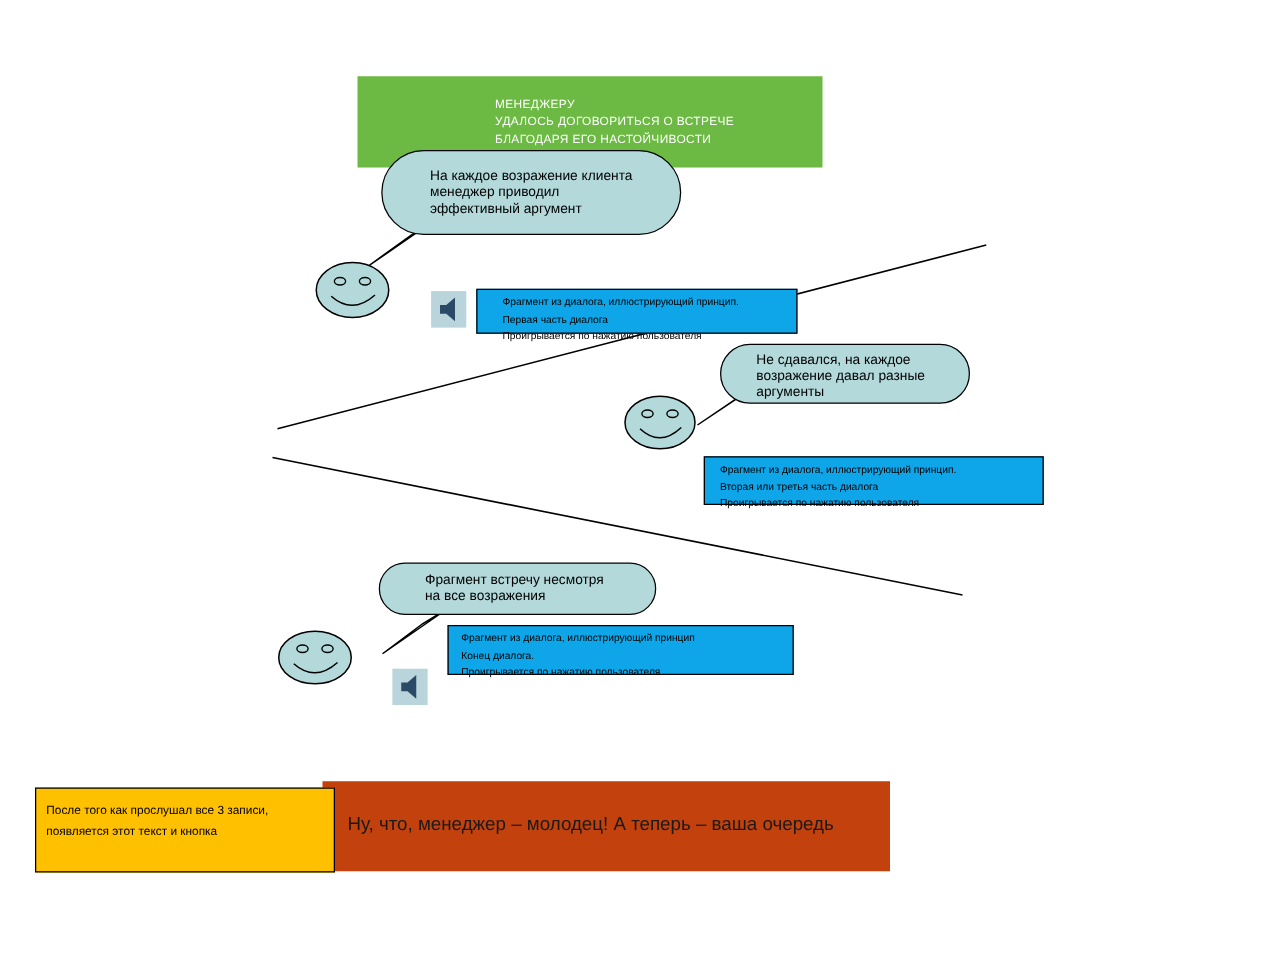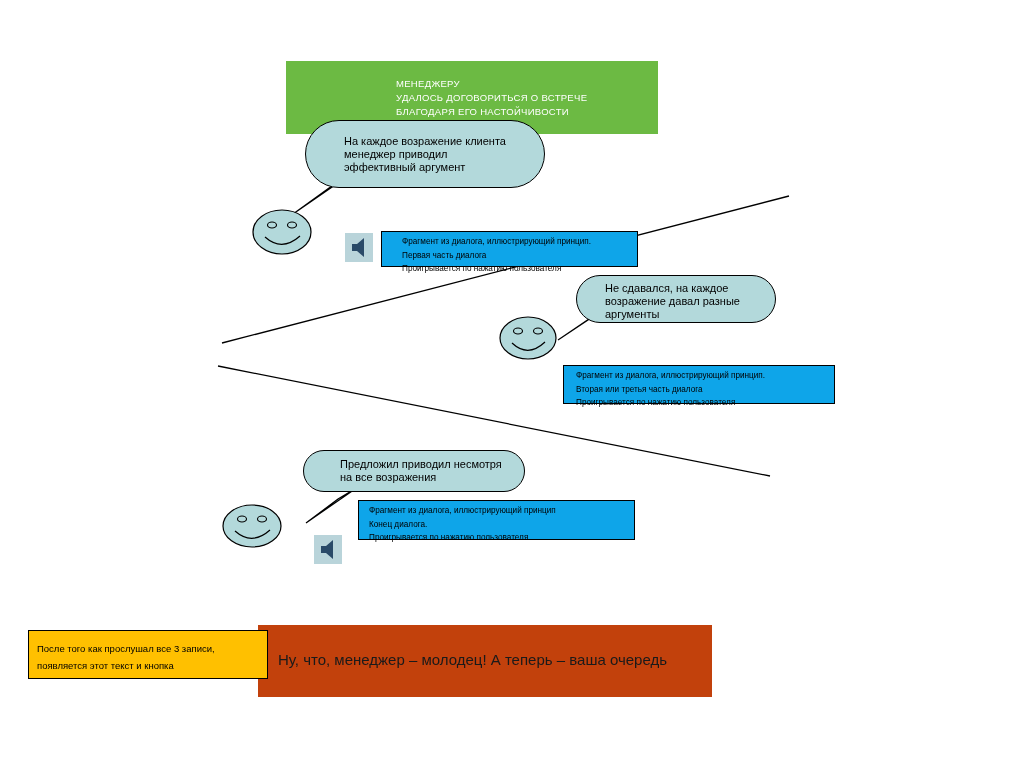--- a/index.html
+++ b/index.html
@@ -105,21 +105,21 @@
     height: 768px;
     pointer-events: none;
   }
 
   
   .bottom-yellow {
     position: absolute;
     left: 28px;
     top: 630px;
     width: 240px;
-    height: 49px;
+    height: 68px;
     background: #ffc000;
     border: 1px solid #000000;
     box-sizing: border-box;
   }
   .bottom-yellow-text {
     position: absolute;
     left: 8px;
     top: 9px;
     width: 228px;
     font-size: 9.5px;
@@ -210,21 +210,21 @@
   <div class="orange-box" style="left:563px; top:365px; width:272px; height:39px;">
     <div class="orange-box-text" style="left:12px; top:3px; width:265px;">Фрагмент из диалога, иллюстрирующий принцип.
 Вторая или третья часть диалога
  Проигрывается по нажатию пользователя</div>
   </div>
 
   <svg class="bubble-tail" style="left:300px; top:485px; width:62px; height:42px;" width="62" height="42" viewBox="0 0 62 42">
     <polygon points="58,2 6,38 38,14" fill="#b3d9db" stroke="#000000" stroke-width="1.2"></polygon>
   </svg>
   <div class="bubble" style="left:303px; top:450px; width:222px; height:42px;">
-    <div class="bubble-text" style="left:36px; top:7px;">Предложил приводил несмотря
+    <div class="bubble-text" style="left:36px; top:7px;">Фрагмент встречу несмотря
 на все возражения</div>
   </div>
 
   <svg class="smiley" style="left:220px; top:501px; width:66px; height:52px;" width="66" height="52" viewBox="0 0 66 52">
     <ellipse cx="32" cy="25" rx="29" ry="21" fill="#b3d9db" stroke="#000000" stroke-width="1.2"></ellipse>
     <ellipse cx="22" cy="18" rx="4.5" ry="3" fill="#b3d9db" stroke="#000000" stroke-width="1.1"></ellipse>
     <ellipse cx="42" cy="18" rx="4.5" ry="3" fill="#b3d9db" stroke="#000000" stroke-width="1.1"></ellipse>
     <path d="M 15 30 Q 32 45 50 29" fill="none" stroke="#000000" stroke-width="1.2"></path>
   </svg>
 

